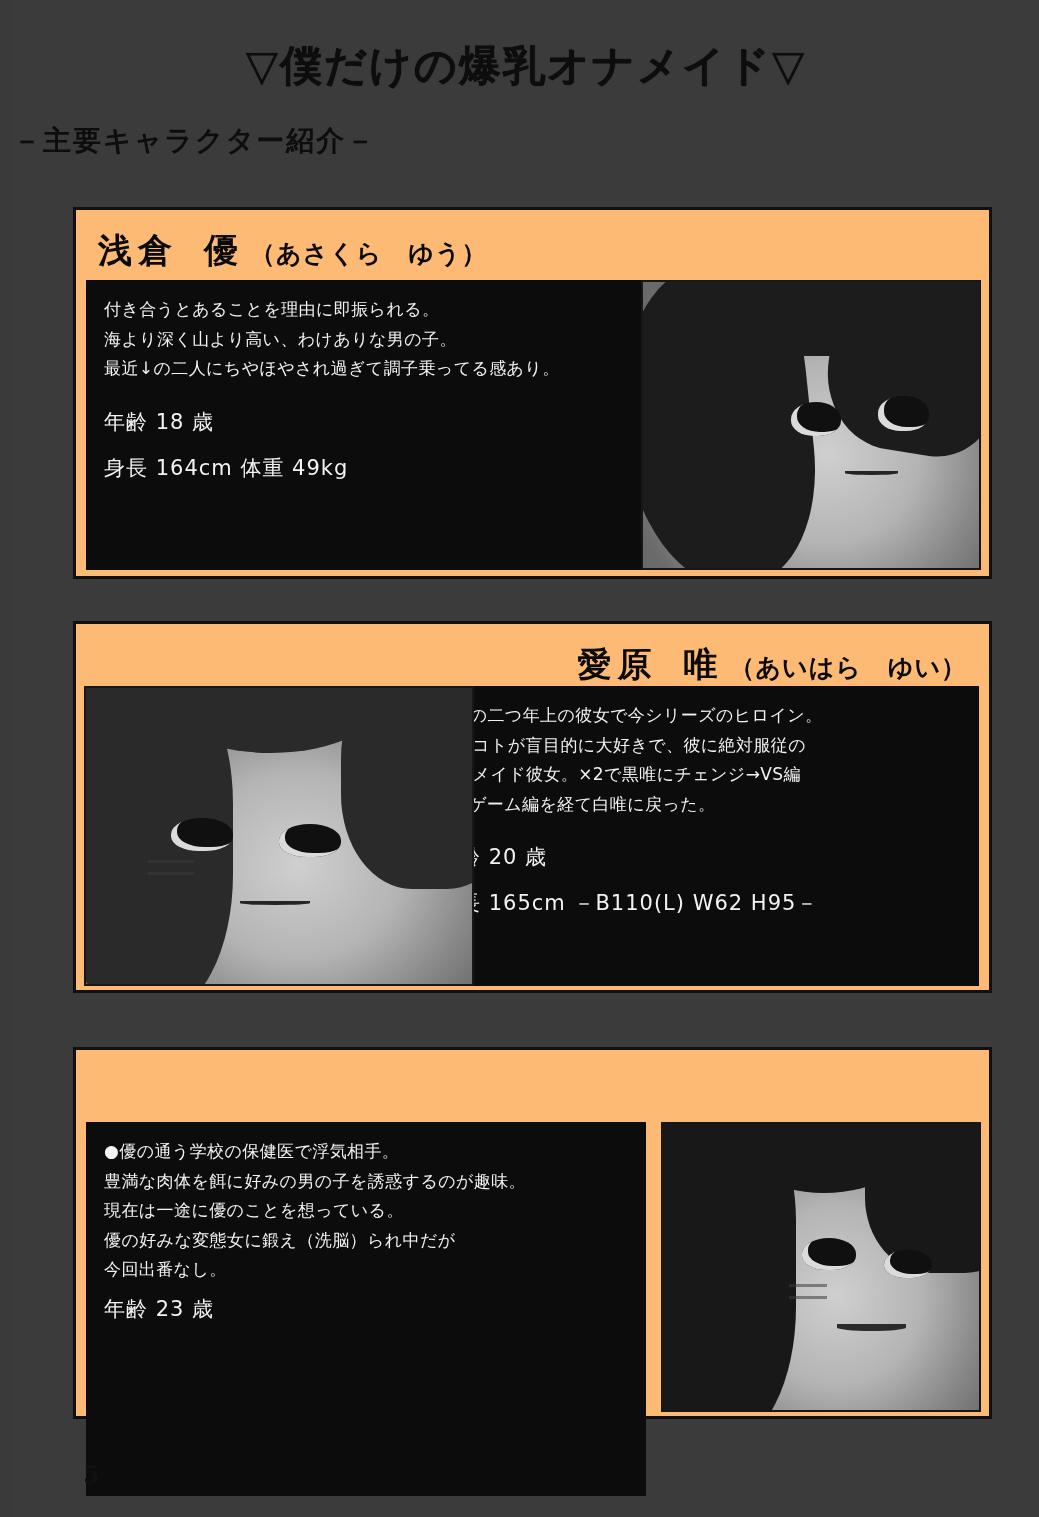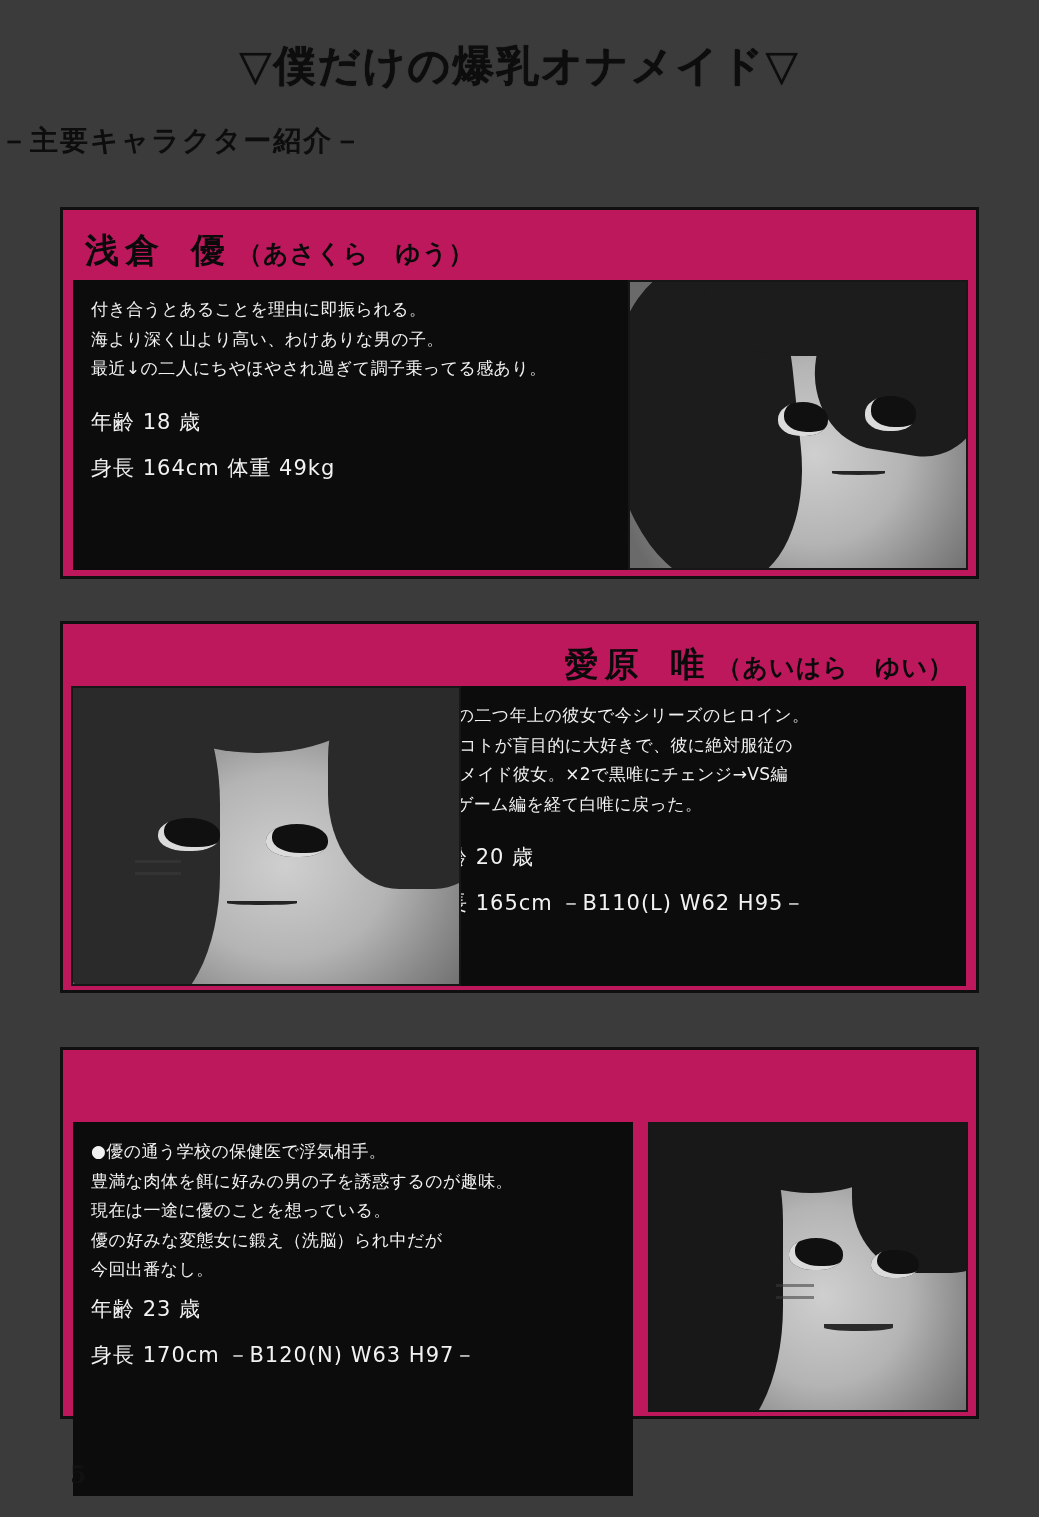--- a/index.html
+++ b/index.html
@@ -12,20 +12,21 @@
     background: #3a3a3a;
     font-family: "DejaVu Sans", sans-serif;
     color: #111;
     position: relative;
     overflow: hidden;
   }
   .page {
     position: absolute;
     inset: 0;
     background: #3b3b3b;
+    margin-left: 13px;
   }
 
   
   .title-main {
     position: absolute;
     top: 38px;
     left: 0;
     width: 100%;
     text-align: center;
     color: #0d0d0d;
@@ -43,21 +44,21 @@
     text-align: left;
     color: #0d0d0d;
     font-size: 28px;
     font-weight: bold;
     letter-spacing: 2px;
   }
 
   
   .card {
     position: absolute;
-    background: #be185d;
+    background: #fdba74;
     border: 3px solid #101010;
     box-sizing: border-box;
   }
   #card-asakura { left: 60px;  top: 207px;  width: 919px; height: 372px; }
   #card-aihara  { left: 60px;  top: 621px;  width: 919px; height: 372px; }
   #card-ichinose{ left: 60px;  top: 1047px; width: 919px; height: 372px; }
 
   .card-name {
     position: absolute;
     font-size: 34px;
@@ -218,21 +219,20 @@
   <div class="card" id="card-ichinose">
 
     <div class="desc">
       <p>●優の通う学校の保健医で浮気相手。</p>
       <p>豊満な肉体を餌に好みの男の子を誘惑するのが趣味。</p>
       <p>現在は一途に優のことを想っている。</p>
       <p>優の好みな変態女に鍛え（洗脳）られ中だが</p>
       <p>今回出番なし。</p>
       <div class="stat-block" style="margin-top:8px;">
         <p class="stat">年齢  23 歳</p>
-        <p class="stat">身長  170cm    －B120(N)    W63    H97－</p>
       </div>
     </div>
 
     <div class="portrait">
       <div class="face">
         <div class="hair-mass" style="left:-14%;top:-8%;width:56%;height:120%;border-radius:40% 35% 40% 50%;background:#181818;"></div>
         <div class="hair-mass" style="right:-16%;top:-14%;width:52%;height:66%;border-radius:45% 50% 40% 40%;background:#181818;"></div>
         <div class="hair-mass" style="left:20%;top:-20%;width:62%;height:44%;border-radius:50%;background:#181818;"></div>
         <div class="eye" style="left:44%;top:40%;width:17%;height:11%;"></div>
         <div class="eye" style="left:70%;top:44%;width:15%;height:10%;"></div>

